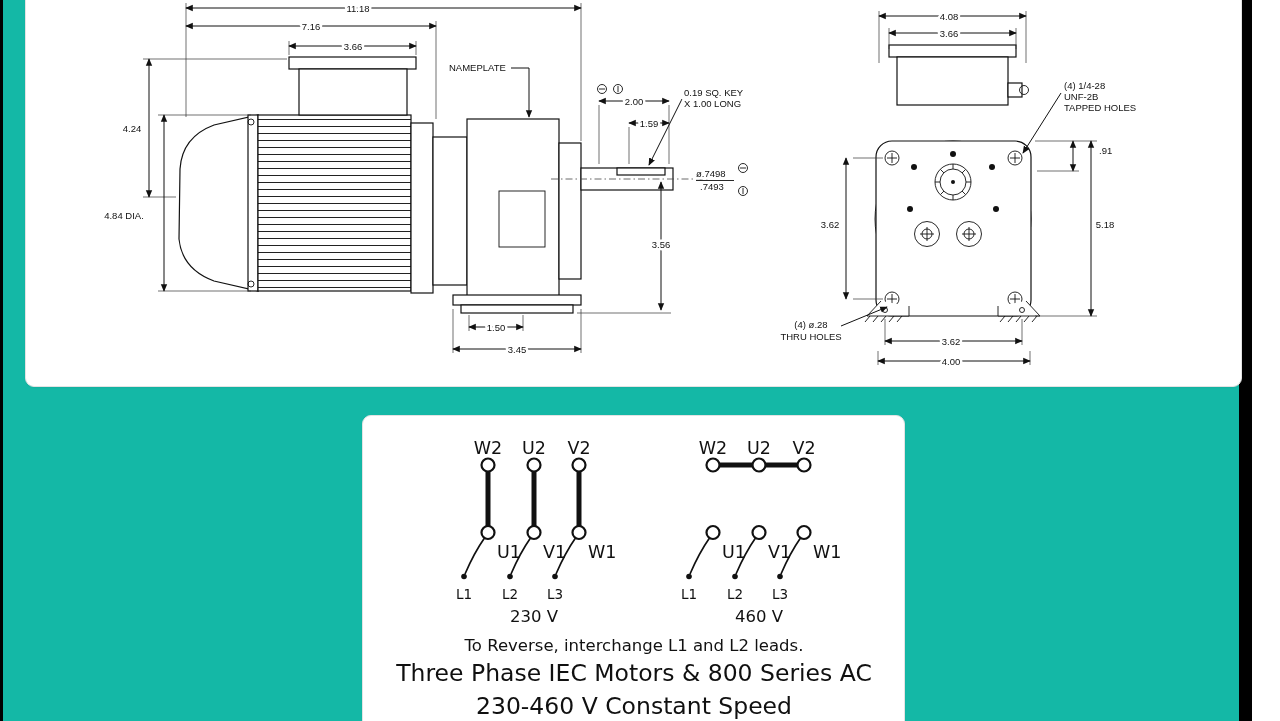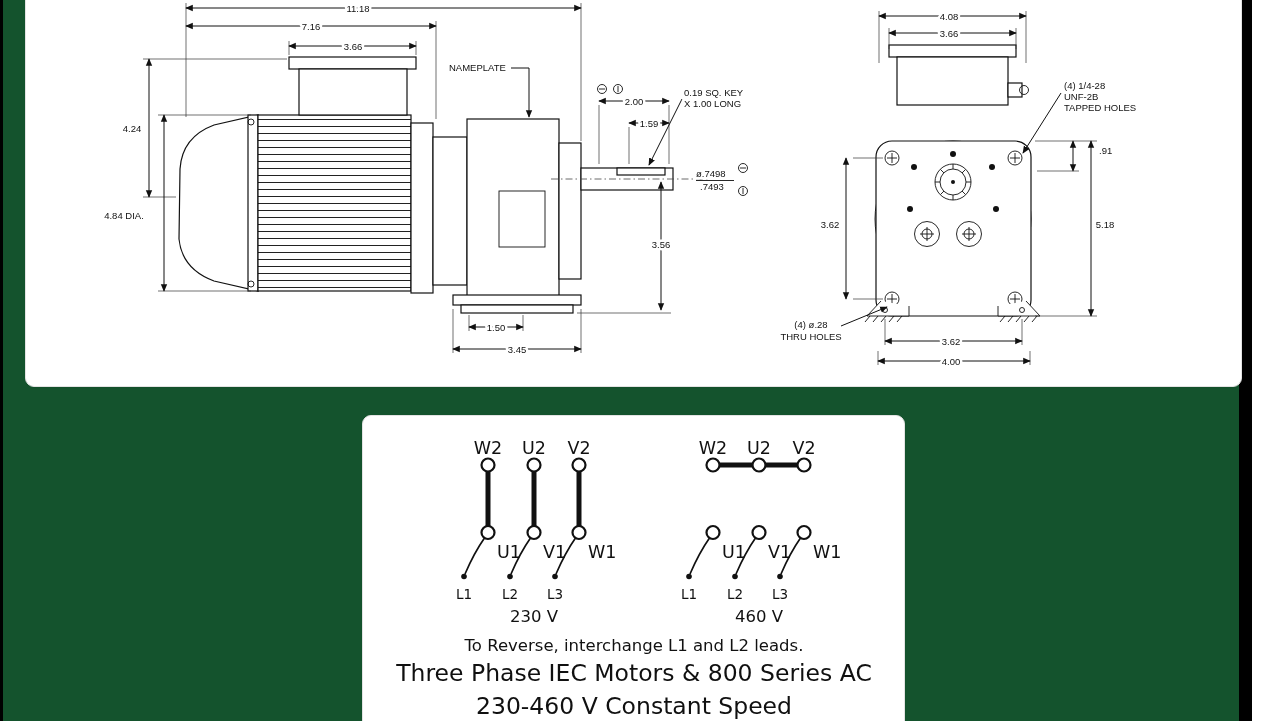--- a/index.html
+++ b/index.html
@@ -1,18 +1,18 @@
 <!DOCTYPE html>
 <html><head>
 <meta charset="utf-8">
 <style>
   html,body { margin:0; padding:0; }
   .page {
     position:relative; width:1252px; height:721px; overflow:hidden;
-    background:#14532d; font-family:"DejaVu Sans",sans-serif;
+    background:#14b8a6; font-family:"DejaVu Sans",sans-serif;
   }
   .edge { position:absolute; top:0; bottom:0; background:#000; }
   .edge.left  { left:0; width:3px; }
   .edge.right { right:0; width:13px; }
   .card {
     position:absolute; background:#fff; border:1px solid #e3e3e3;
     border-radius:9px; box-shadow:0 1px 2px rgba(0,0,0,0.04);
   }
   .card1 { left:25px; top:-10px; width:1215px; height:395px; }
   .card2 { left:362px; top:415px; width:541px; height:345px; }

